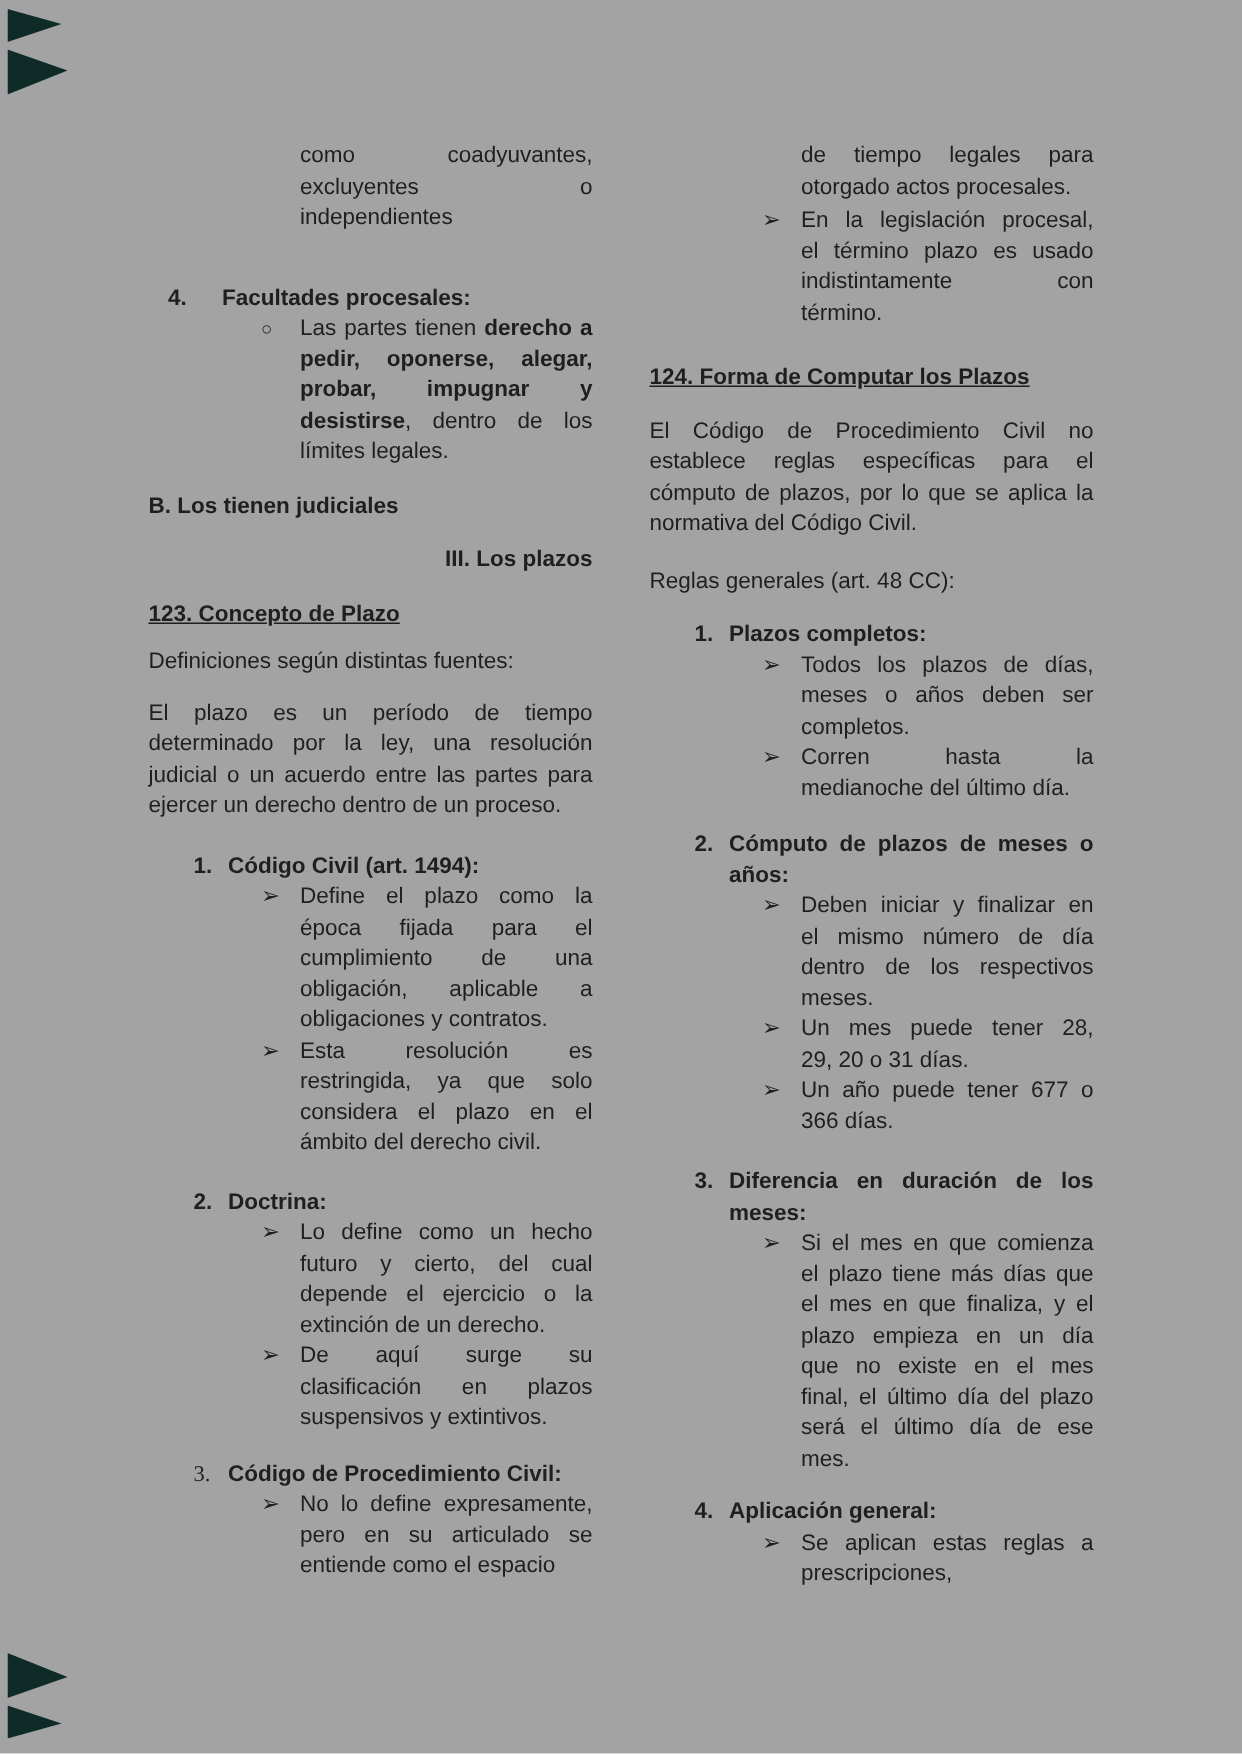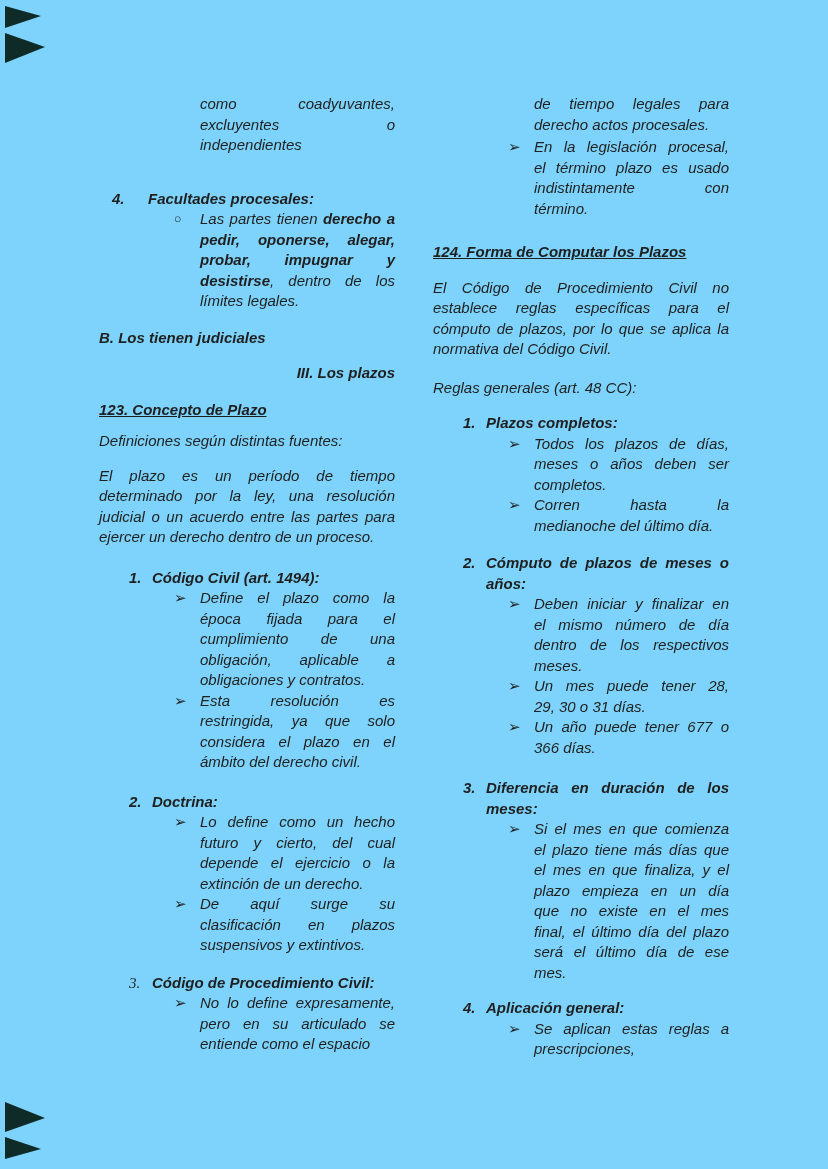--- a/index.html
+++ b/index.html
@@ -1,19 +1,19 @@
 <!DOCTYPE html>
 <html><head>
 <meta charset="utf-8">
 <style>
   html,body { margin:0; padding:0; background:#ffffff; }
   .page {
-    position:relative; width:828px; height:1169px; background:#7dd3fc;
+    position:relative; width:828px; height:1169px; background:#a3a3a3;
     font-family:"Liberation Sans","DejaVu Sans",sans-serif;
-    font-size:15px; line-height:20.5px; color:#1f1f1f; overflow:hidden;font-style:italic;
+    font-size:15px; line-height:20.5px; color:#1f1f1f; overflow:hidden;
   }
   .cols { position:absolute; left:99px; top:94px; width:630px; display:flex; gap:38px; }
   .col { width:296px; }
 
   
   .jl { display:block; white-space:pre-line; text-align:justify; text-align-last:justify; }
   .ll { display:block; text-align:left; }
 
   .hang { margin-left:101px; }           
   .bold { font-weight:bold; }
@@ -143,21 +143,21 @@
           <span class="ll">entiende como el espacio</span>
         </span>
       </div>
 
     </div>
 
     <div class="col">
 
       <div class="hang">
         <span class="jl">de tiempo legales para</span>
-        <span class="ll">derecho actos procesales.</span>
+        <span class="ll">otorgado actos procesales.</span>
       </div>
       <div class="bullet" style="margin-top:2px">
         <span class="mk">➢</span>
         <span class="bt">
           <span class="jl">En la legislación procesal,
 el término plazo es usado
 indistintamente con</span>
           <span class="ll">término.</span>
         </span>
       </div>
@@ -206,21 +206,21 @@
           <span class="jl">Deben iniciar y finalizar en
 el mismo número de día
 dentro de los respectivos</span>
           <span class="ll">meses.</span>
         </span>
       </div>
       <div class="bullet">
         <span class="mk">➢</span>
         <span class="bt">
           <span class="jl">Un mes puede tener 28,</span>
-          <span class="ll">29, 30 o 31 días.</span>
+          <span class="ll">29, 20 o 31 días.</span>
         </span>
       </div>
       <div class="bullet">
         <span class="mk">➢</span>
         <span class="bt">
           <span class="jl">Un año puede tener 677 o</span>
           <span class="ll">366 días.</span>
         </span>
       </div>
 

